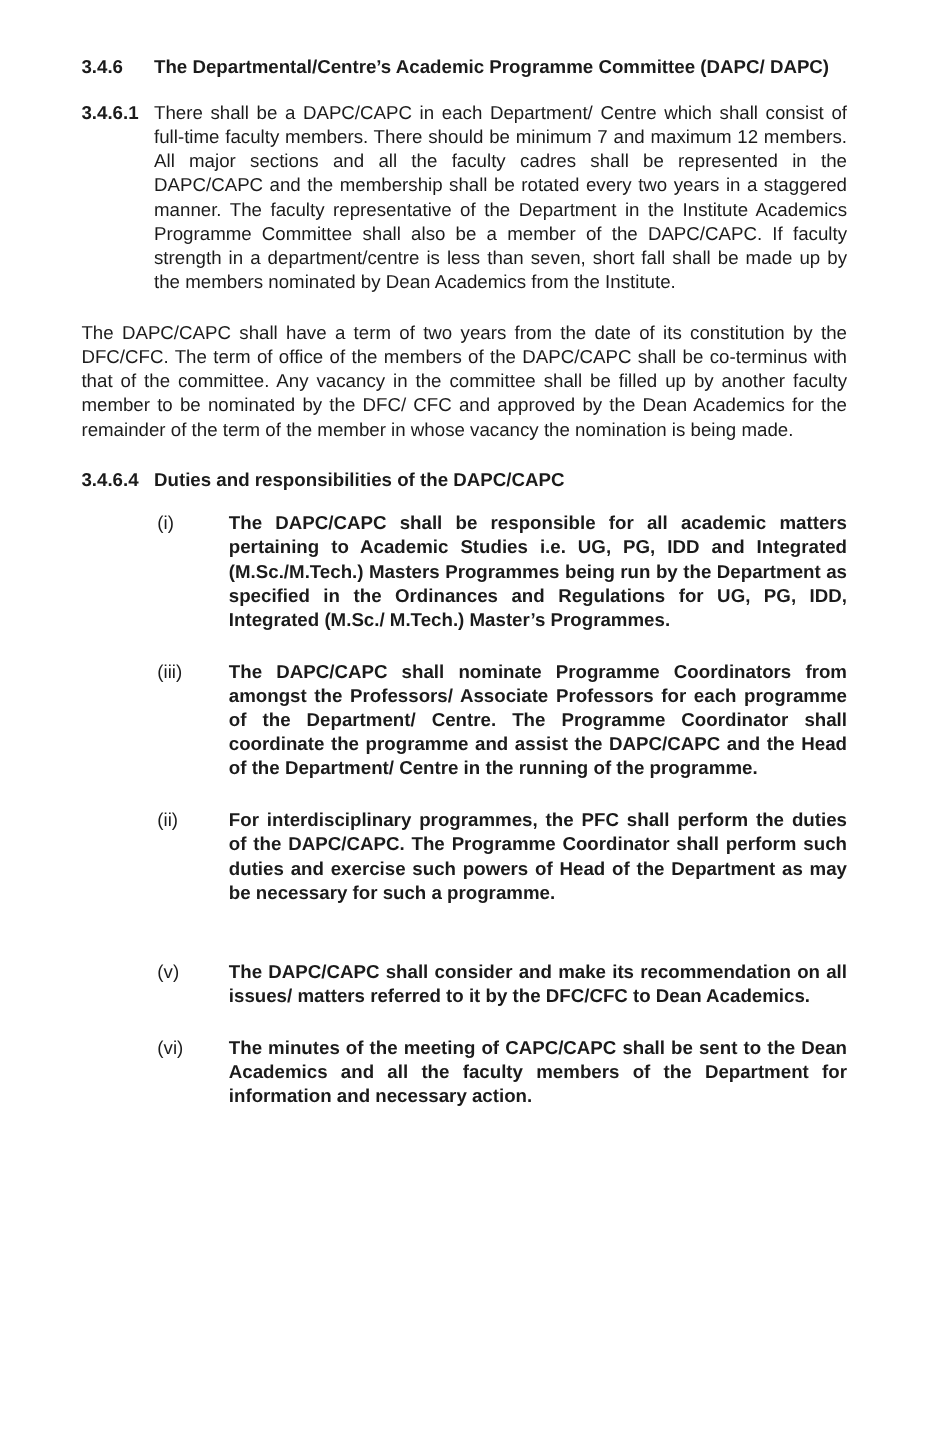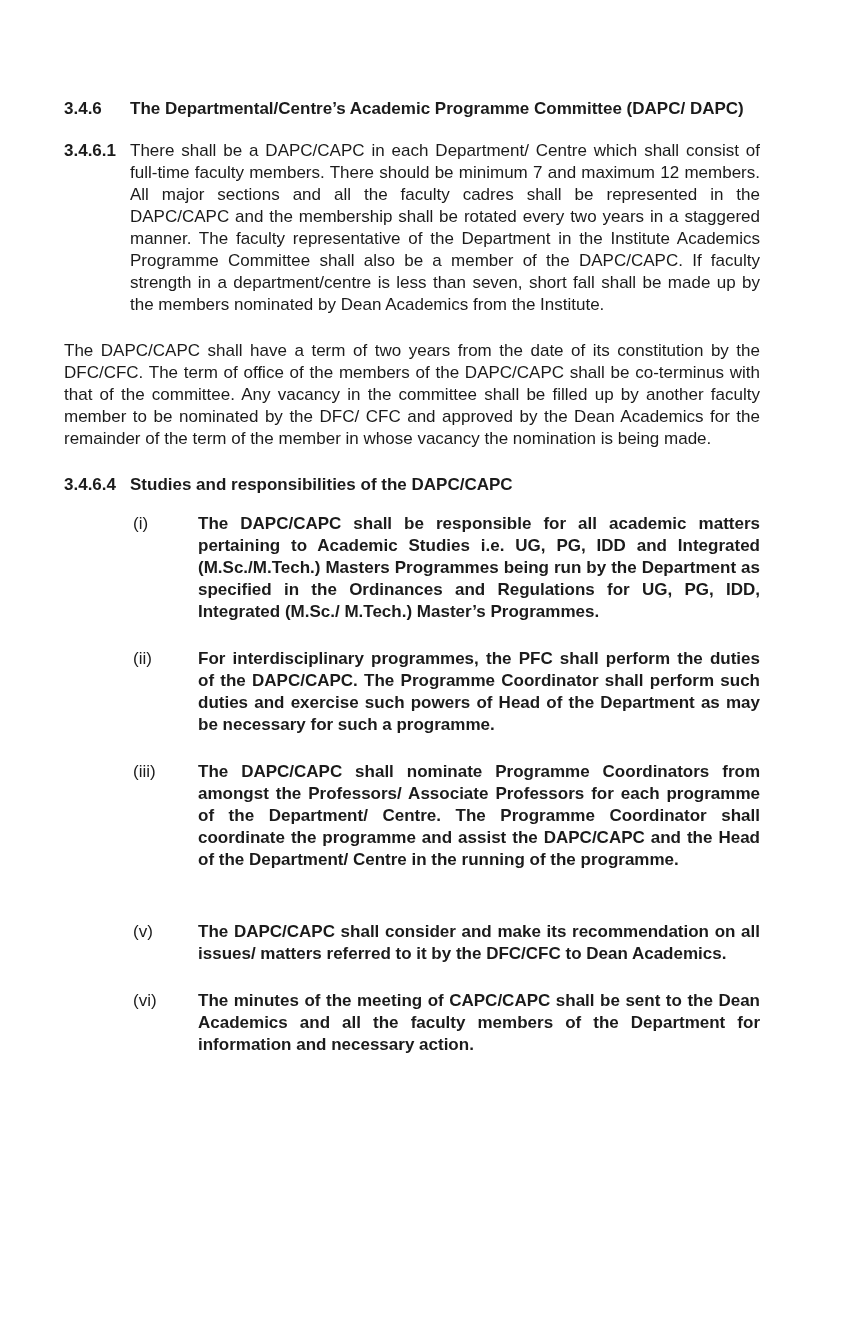--- a/index.html
+++ b/index.html
@@ -13,24 +13,23 @@
     height: 1320px;
     background: #ffffff;
     font-family: "Liberation Sans", sans-serif;
     color: #1b1b1b;
     font-size: 17px;
     line-height: 22px;
     overflow: hidden;
   }
   .content {
     position: absolute;
-    left: 64px;
+    left: 74px;
     top: 50px;
     width: 696px;
-    margin-top: 48px;
   }
   .section {
     display: flex;
     margin-bottom: 24px;
   }
   .section .num {
     flex: 0 0 66px;
     width: 66px;
     font-weight: 700;
   }
@@ -80,38 +79,38 @@
       <div class="body">There shall be a DAPC/CAPC in each Department/ Centre which shall consist of full-time faculty members. There should be minimum 7 and maximum 12 members. All major sections and all the faculty cadres shall be represented in the DAPC/CAPC and the membership shall be rotated every two years in a staggered manner.  The faculty representative of the Department in the Institute Academics Programme Committee shall also be a member of the DAPC/CAPC. If faculty strength in a department/centre is less than seven, short fall shall be made up by the members nominated by Dean Academics from the Institute.</div>
     </div>
 
 
     <div class="section">
       <div class="body">The DAPC/CAPC shall have a term of two years from the date of its constitution by the DFC/CFC. The term of office of the members of the DAPC/CAPC shall be co-terminus with that of the committee. Any vacancy in the committee shall be filled up by another faculty member to be nominated by the DFC/ CFC and approved by the Dean Academics for the remainder of the term of the member in whose vacancy the nomination is being made.</div>
     </div>
 
     <div class="section heading sub-heading">
       <span class="num">3.4.6.4</span>
-      <div class="body">Studies and responsibilities of the DAPC/CAPC</div>
+      <div class="body">Duties and responsibilities of the DAPC/CAPC</div>
     </div>
 
     <div class="duties">
 
       <div class="list-item">
         <span class="marker">(i)</span>
         <div class="item-text">The DAPC/CAPC shall be responsible for all academic matters pertaining to Academic Studies i.e. UG, PG, IDD and Integrated (M.Sc./M.Tech.) Masters Programmes being run by the Department as specified in the Ordinances and Regulations for UG, PG, IDD, Integrated  (M.Sc./ M.Tech.) Master’s Programmes.</div>
       </div>
 
       <div class="list-item">
-        <span class="marker">(ii)</span>
-        <div class="item-text">For interdisciplinary programmes, the PFC shall perform the duties of the DAPC/CAPC. The Programme Coordinator shall perform such duties and exercise such powers of Head of the Department as may be necessary for such a programme.</div>
+        <span class="marker">(iii)</span>
+        <div class="item-text">The DAPC/CAPC shall nominate Programme Coordinators from amongst the Professors/ Associate Professors for each programme of the Department/ Centre. The Programme Coordinator shall coordinate the programme and assist the DAPC/CAPC and the Head of the Department/ Centre in the running of the programme.</div>
       </div>
 
       <div class="list-item">
-        <span class="marker">(iii)</span>
-        <div class="item-text">The DAPC/CAPC shall nominate Programme Coordinators from amongst the Professors/ Associate Professors for each programme of the Department/ Centre. The Programme Coordinator shall coordinate the programme and assist the DAPC/CAPC and the Head of the Department/ Centre in the running of the programme.</div>
+        <span class="marker">(ii)</span>
+        <div class="item-text">For interdisciplinary programmes, the PFC shall perform the duties of the DAPC/CAPC. The Programme Coordinator shall perform such duties and exercise such powers of Head of the Department as may be necessary for such a programme.</div>
       </div>
 
       <div class="list-item">
       </div>
 
       <div class="list-item">
         <span class="marker">(v)</span>
         <div class="item-text">The DAPC/CAPC shall consider and make its recommendation on all issues/ matters referred to it by the DFC/CFC to Dean Academics.</div>
       </div>
 

